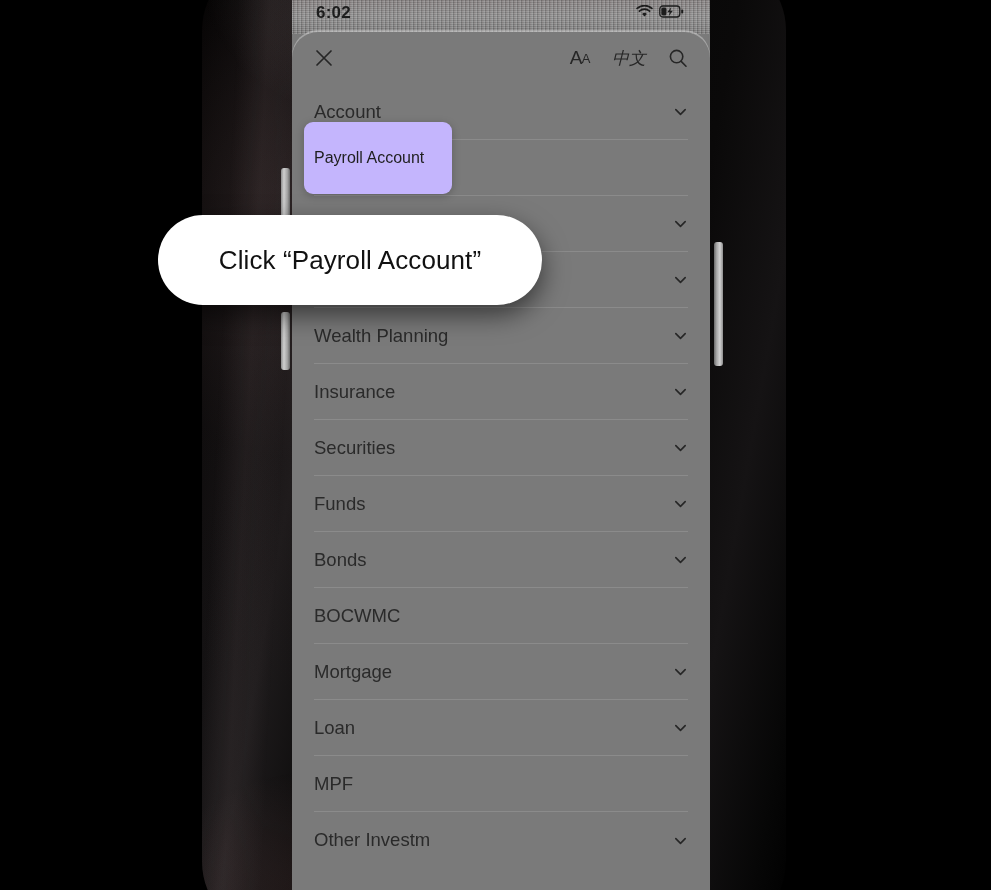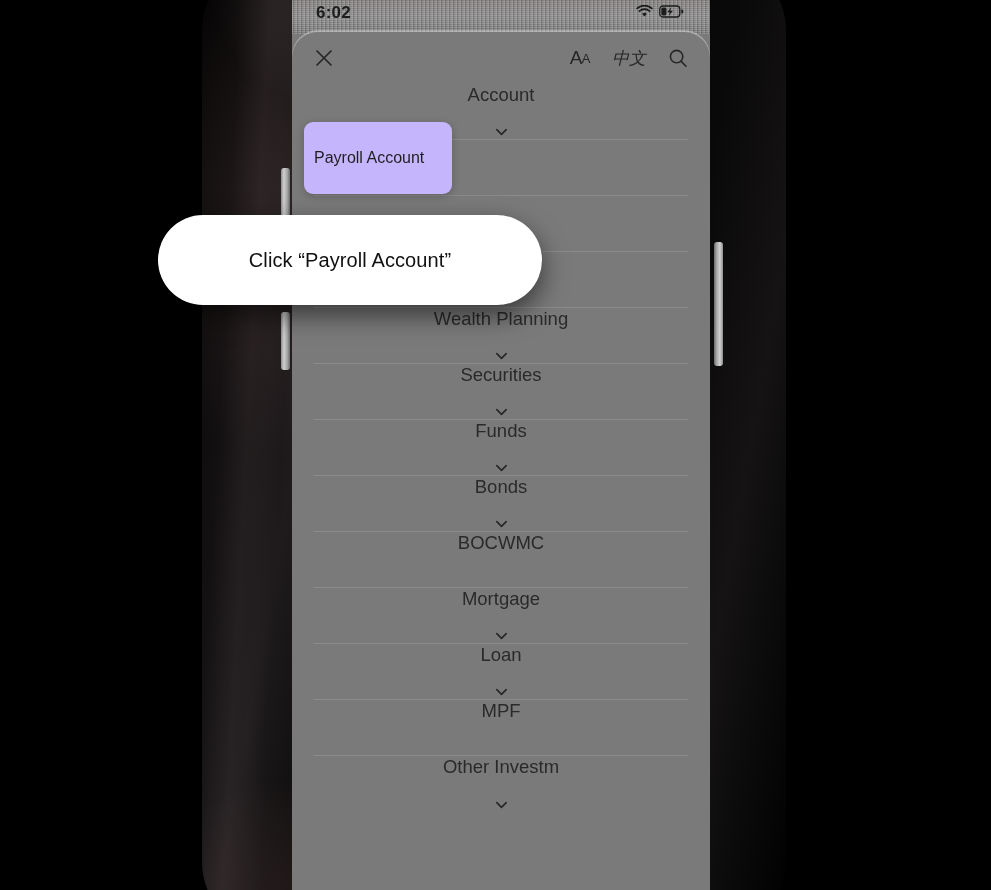--- a/index.html
+++ b/index.html
@@ -94,21 +94,20 @@
 
   
   .menu { padding: 0 22px; }
   .menu-row {
     height: 56px;
     display: flex; align-items: center; justify-content: space-between;
     border-bottom: 1px solid rgba(255,255,255,.13);
     color: #2a2a2a;
     font-size: 18.5px;
     cursor: pointer;
-    flex-direction: column;
   }
   .menu-row:last-child { border-bottom: none; }
   .chev { width: 15px; height: 15px; flex: 0 0 auto; }
 
   
   .popup {
     position: absolute;
     left: 12px; top: 90px;
     width: 148px; height: 72px;
     background: #c4b5fd;
@@ -125,21 +124,21 @@
     position: absolute;
     left: 158px; top: 215px;
     width: 384px; height: 90px;
     background: #fff;
     border-radius: 45px;
     display: flex; align-items: center; justify-content: center;
     box-shadow: 0 10px 26px rgba(0,0,0,.55);
     z-index: 20;
   }
   .tooltip-text {
-    font-size: 20px; color: #111; letter-spacing: .1px; white-space: nowrap;
+    font-size: 26px; color: #111; letter-spacing: .1px; white-space: nowrap;
   }
 </style>
 </head>
 <body>
 
 <div id="stage">
 
   <div class="phone-bezel">
     <div class="bezel-sheen"></div>
   </div>
@@ -216,20 +215,26 @@
               <path d="M3 6 L8 11 L13 6" stroke="#262626" stroke-width="1.7" fill="none" stroke-linecap="round" stroke-linejoin="round"></path>
             </svg>
           </div>
           <div class="menu-row">
             <span>Wealth Planning</span>
             <svg class="chev" viewBox="0 0 16 16">
               <path d="M3 6 L8 11 L13 6" stroke="#262626" stroke-width="1.7" fill="none" stroke-linecap="round" stroke-linejoin="round"></path>
             </svg>
           </div>
           <div class="menu-row">
+            <span>Insurance</span>
+            <svg class="chev" viewBox="0 0 16 16">
+              <path d="M3 6 L8 11 L13 6" stroke="#262626" stroke-width="1.7" fill="none" stroke-linecap="round" stroke-linejoin="round"></path>
+            </svg>
+          </div>
+          <div class="menu-row">
             <span>Securities</span>
             <svg class="chev" viewBox="0 0 16 16">
               <path d="M3 6 L8 11 L13 6" stroke="#262626" stroke-width="1.7" fill="none" stroke-linecap="round" stroke-linejoin="round"></path>
             </svg>
           </div>
           <div class="menu-row">
             <span>Funds</span>
             <svg class="chev" viewBox="0 0 16 16">
               <path d="M3 6 L8 11 L13 6" stroke="#262626" stroke-width="1.7" fill="none" stroke-linecap="round" stroke-linejoin="round"></path>
             </svg>

